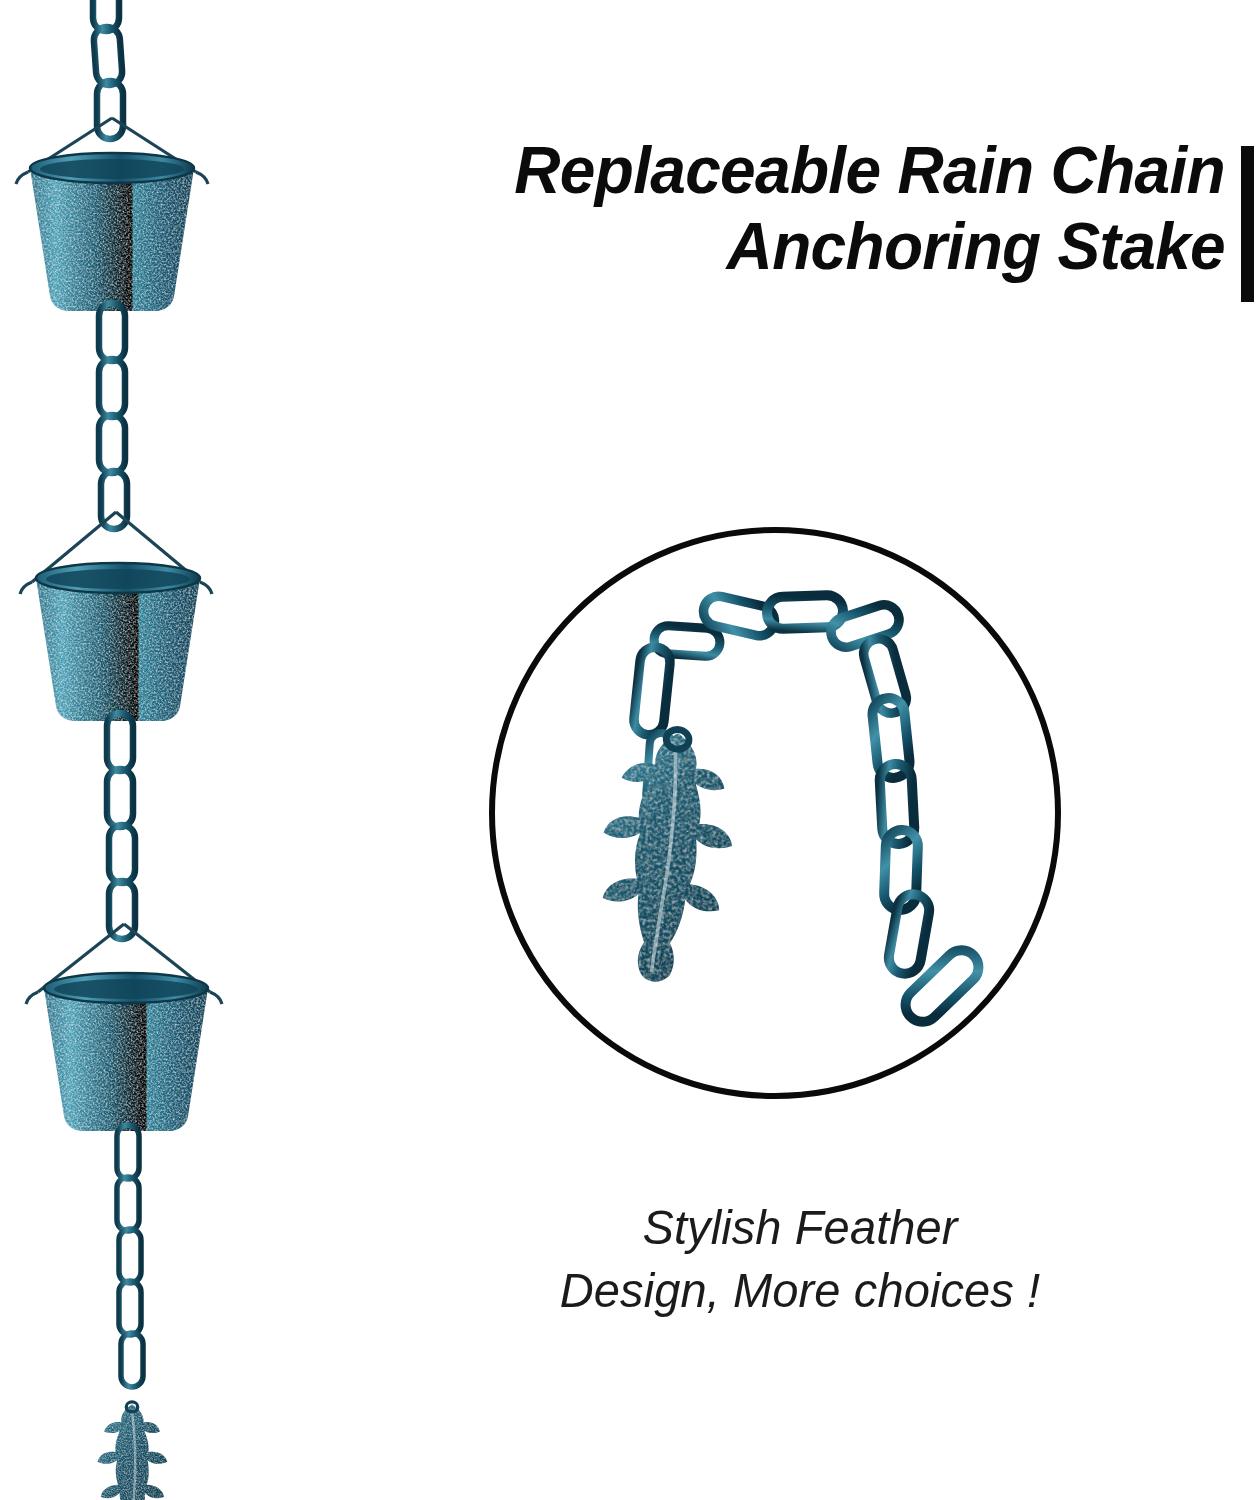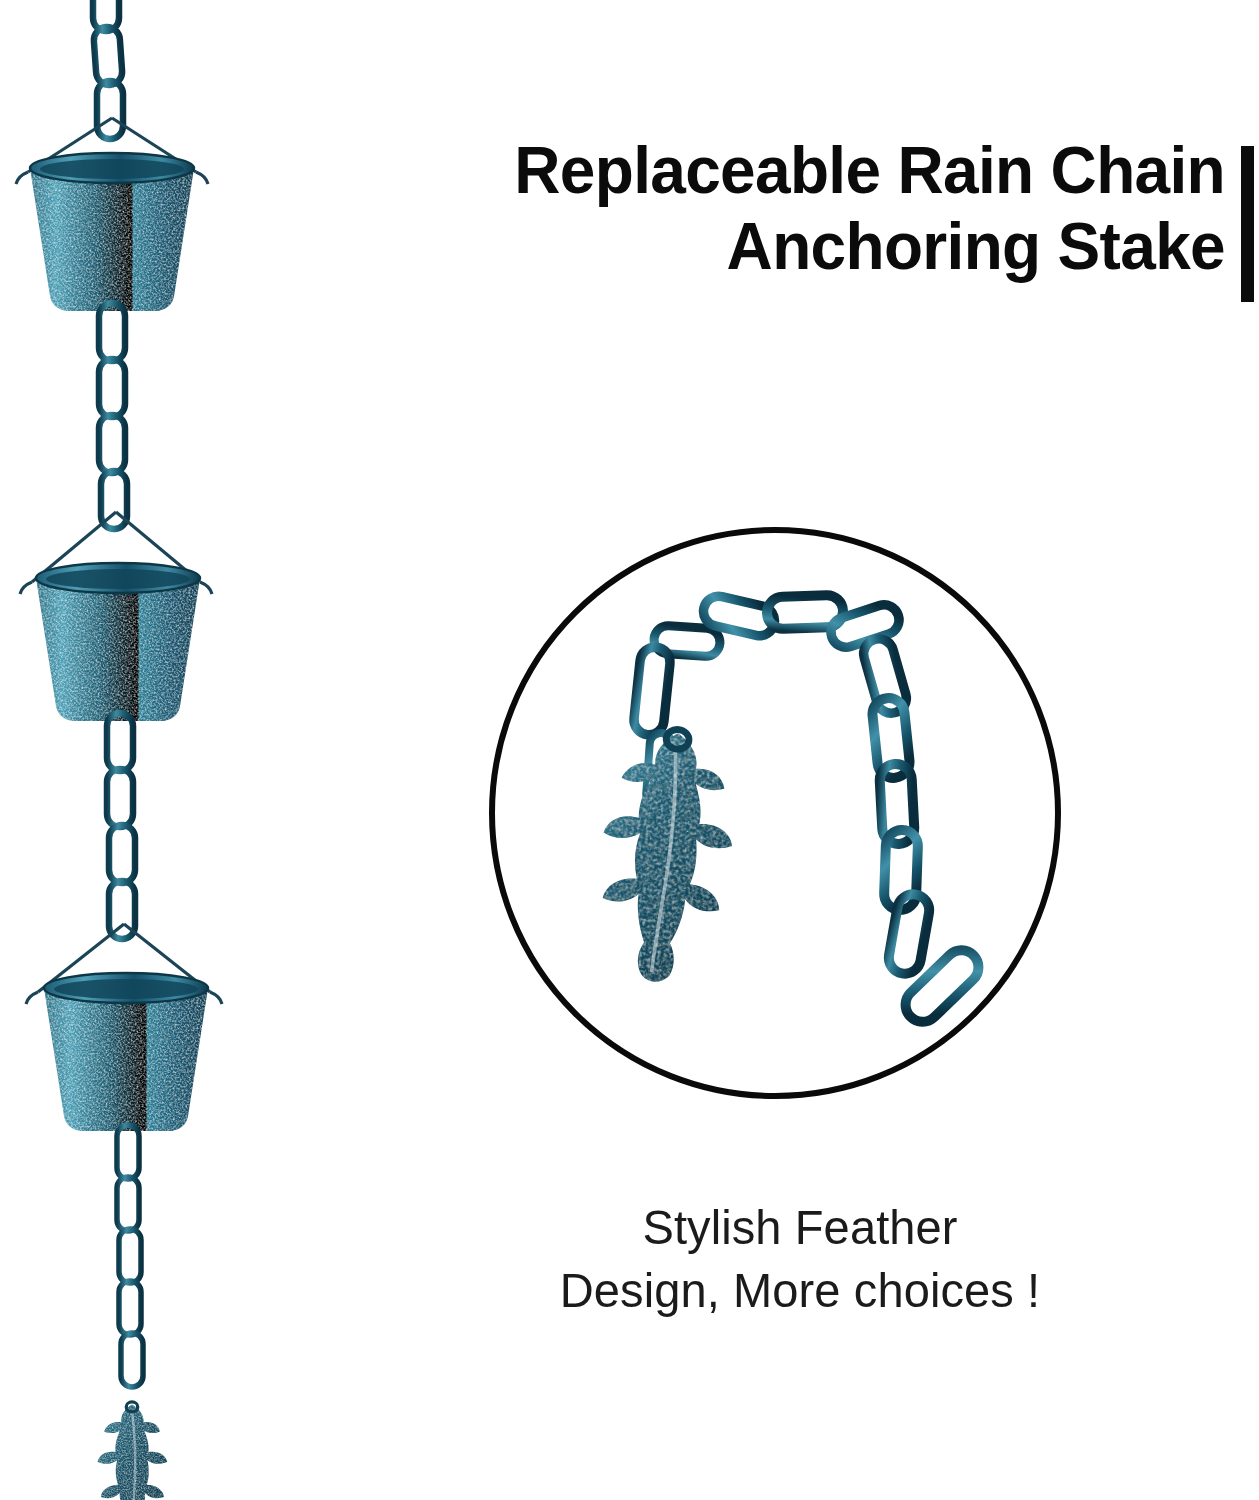--- a/index.html
+++ b/index.html
@@ -13,20 +13,21 @@
     position: relative;
     overflow: hidden;
     font-family: "Liberation Sans", sans-serif;
     -webkit-font-smoothing: antialiased;
   }
 
   .stage {
     position: absolute;
     inset: 0;
     background: #ffffff;
+    font-style: italic;
   }
 
   
   .headline {
     position: absolute;
     left: 265px;
     top: 132px;
     width: 960px;
     text-align: right;
     color: #0b0b0b;

